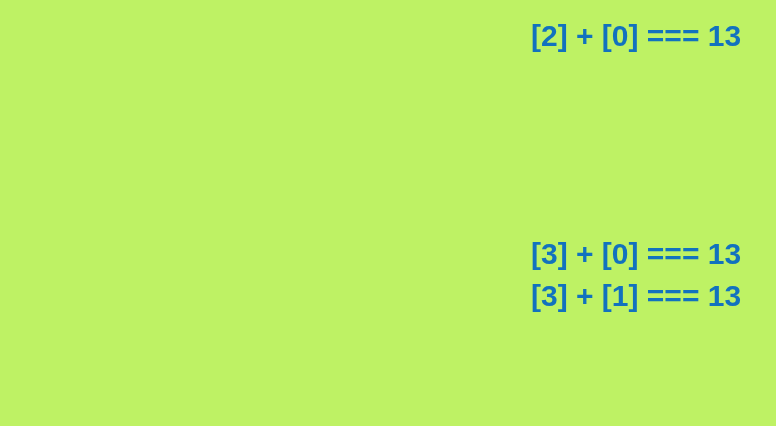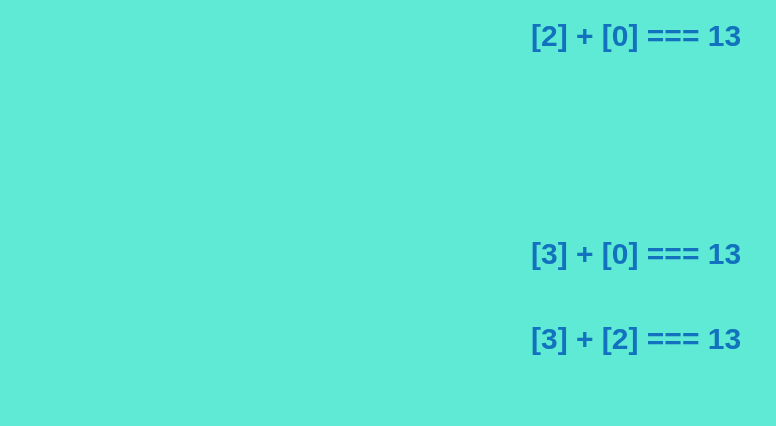--- a/index.html
+++ b/index.html
@@ -4,21 +4,21 @@
 <style>
   html, body {
     margin: 0;
     padding: 0;
     background: #000000;
   }
   .canvas {
     position: relative;
     width: 776px;
     height: 426px;
-    background: #5eead4;
+    background: #bef264;
     overflow: hidden;
     font-family: "Liberation Sans", "DejaVu Sans", sans-serif;
   }
   .cmp-line {
     position: absolute;
     color: #1272BE;
     font-size: 30px;
     font-weight: 700;
     line-height: 38px;
     white-space: pre;
@@ -38,16 +38,16 @@
 <body>
 
 <div class="canvas">
 
   <div class="cmp-line i2-l0">[2] + [0] === 13</div>
 
 
 
   <div class="cmp-line i3-l0">[3] + [0] === 13</div>
 
+  <div class="cmp-line i3-l1">[3] + [1] === 13</div>
 
-  <div class="cmp-line i3-l2">[3] + [2] === 13</div>
 
 </div>
 
 </body></html>

